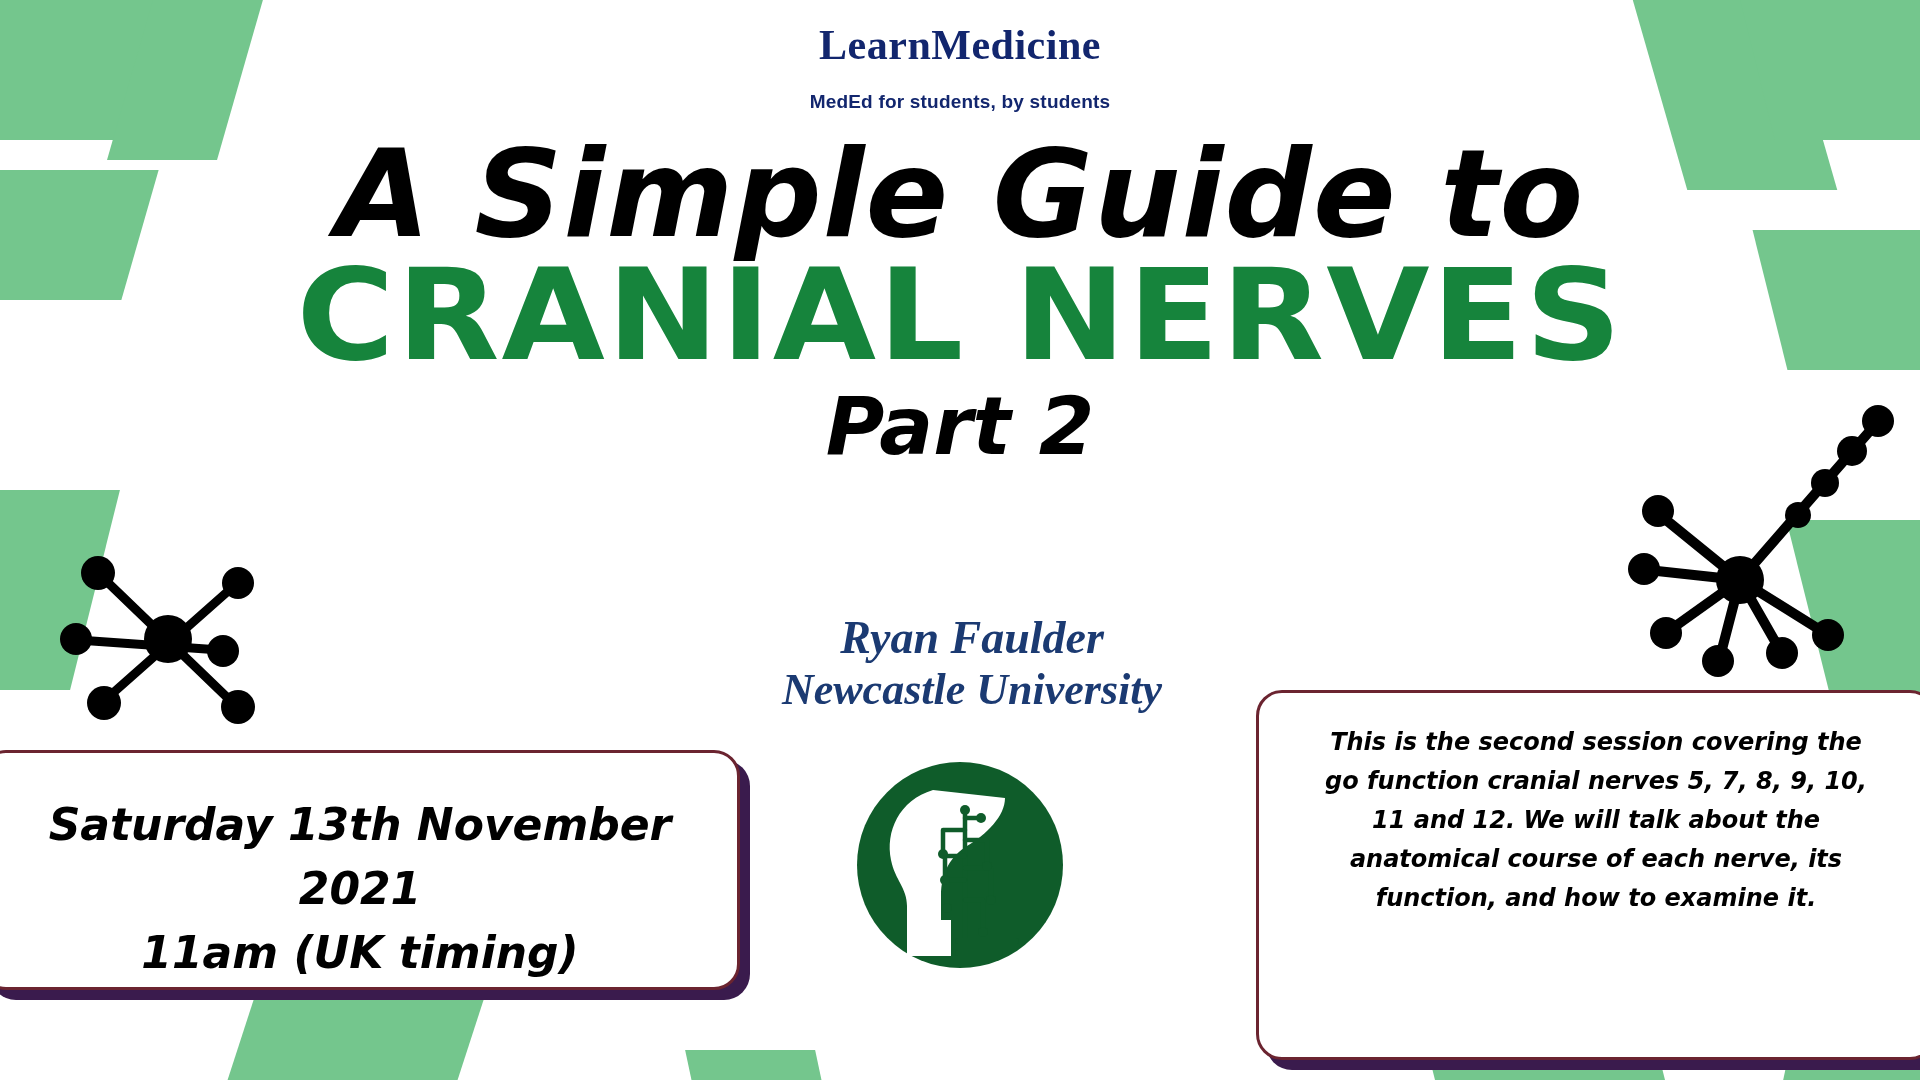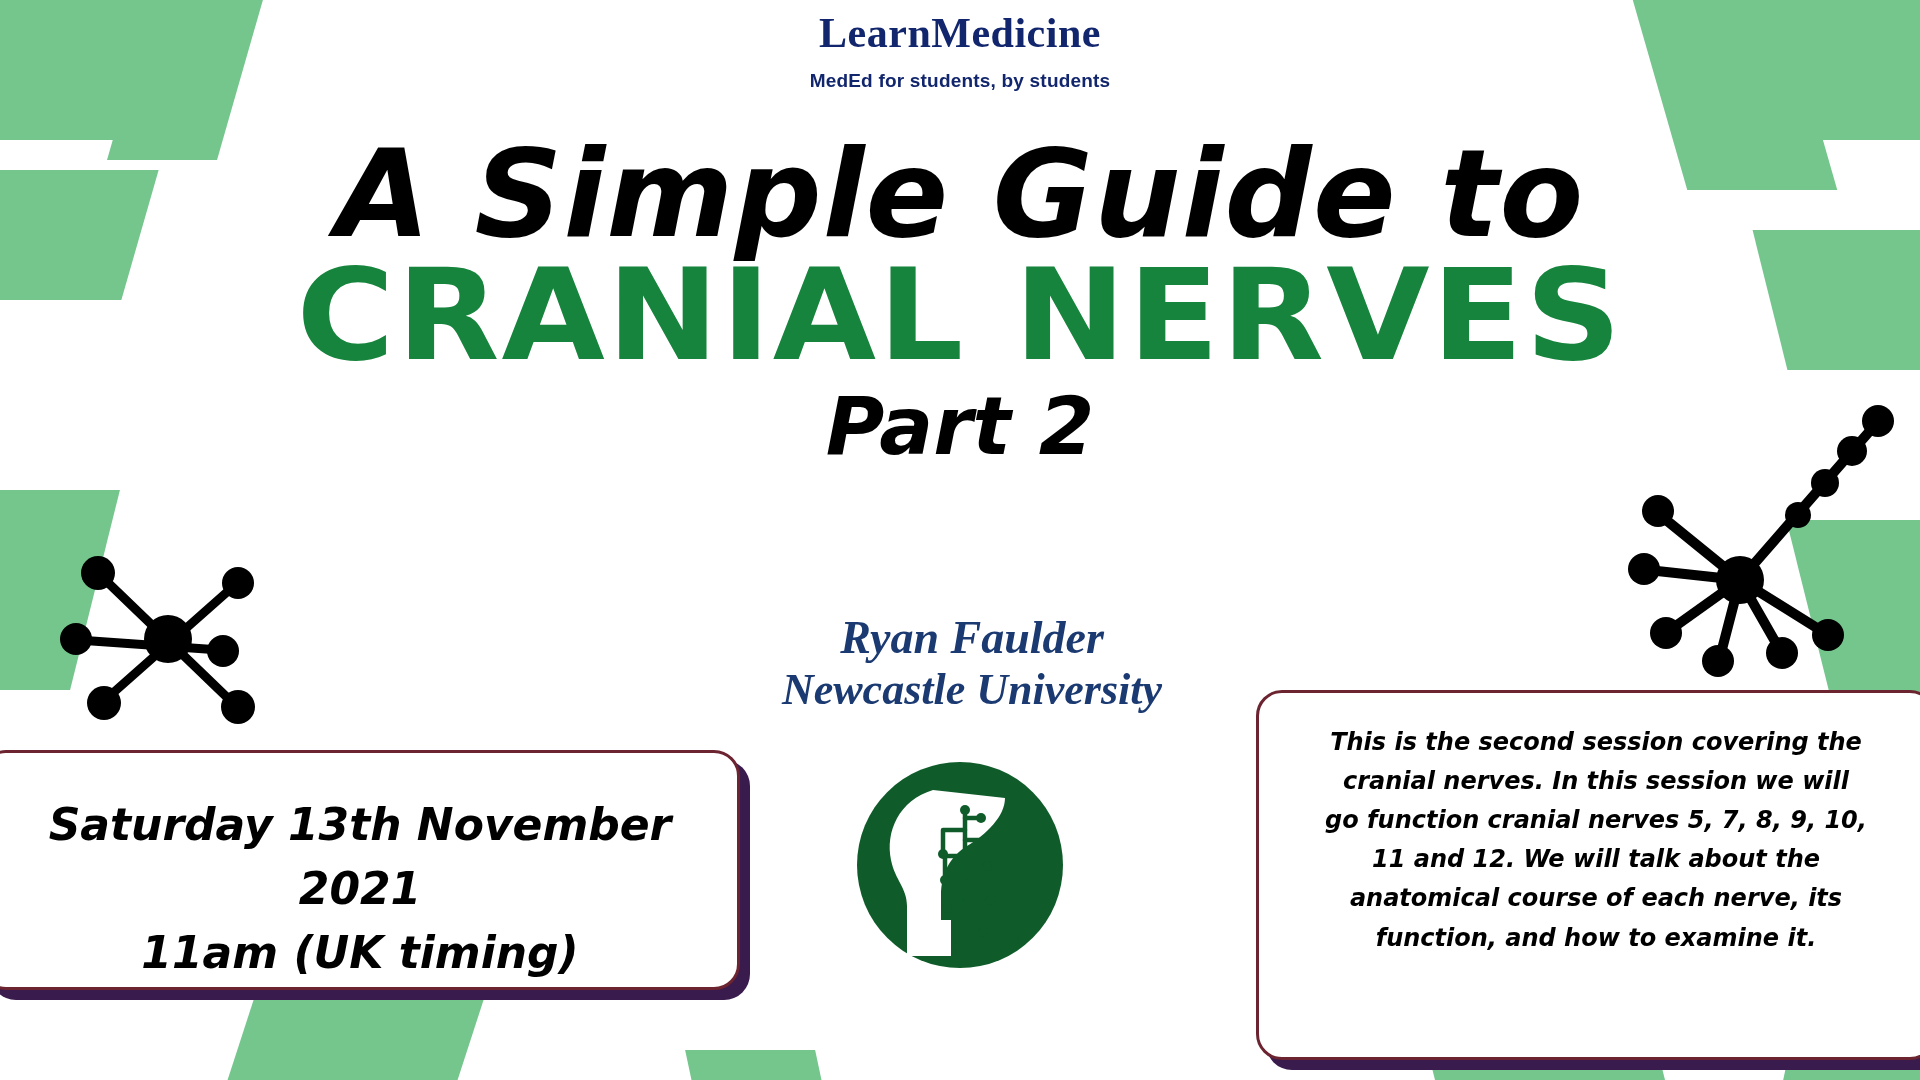--- a/index.html
+++ b/index.html
@@ -78,36 +78,36 @@
   }
   .deco-b-4 {
     right: -40px; bottom: -90px;
     width: 180px; height: 150px;
     transform: skewX(-12deg);
   }
 
   
   .brand {
     position: absolute;
-    top: 12px;
+    top: 24px;
     left: 0;
     width: 100%;
     text-align: center;
     z-index: 5;
   }
   .brand-name {
     font-family: "Liberation Serif", serif;
     font-weight: bold;
     font-size: 42px;
     color: #12266e;
     letter-spacing: 0.5px;
     line-height: 1;
   }
   .brand-tag {
-    margin-top: 16px;
+    margin-top: 25px;
     font-family: "Liberation Sans", sans-serif;
     font-weight: bold;
     font-size: 19px;
     color: #12266e;
     letter-spacing: 0.2px;
   }
 
   
   .title-block {
     position: absolute;
@@ -353,18 +353,17 @@
   </svg>
 </div>
 
 <div class="card card-date">
   <div class="line">Saturday 13th November 2021</div>
   <div class="line">11am (UK timing)</div>
 </div>
 
 <div class="card card-desc">
   <div class="line">This is the second session covering the</div>
-  <div class="line">cranial nerves. In this session we will</div>
   <div class="line">go function cranial nerves 5, 7, 8, 9, 10,</div>
   <div class="line">11 and 12. We will talk about the</div>
   <div class="line">anatomical course of each nerve, its</div>
   <div class="line">function, and how to examine it.</div>
 </div>
 
 </body></html>

